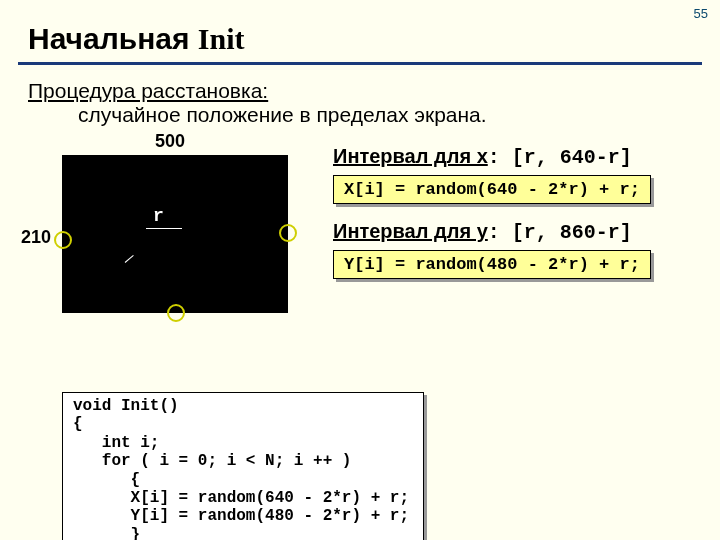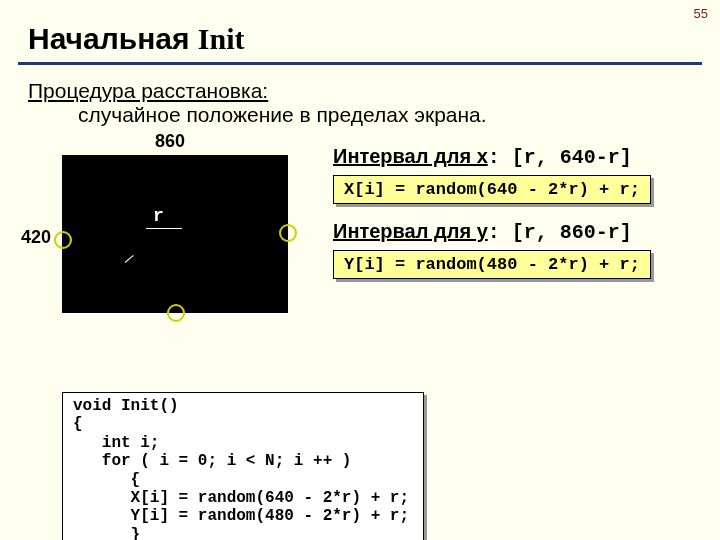--- a/index.html
+++ b/index.html
@@ -9,21 +9,21 @@
     background: #fffff0;
     font-family: Arial, sans-serif;
     color: #000;
     position: relative;
   }
   .page-number {
     position: absolute;
     top: 6px;
     right: 12px;
     font-size: 13px;
-    color: #7f1d1d;
+    color: #0c4a6e;
   }
   .title {
     font-size: 30px;
     font-weight: bold;
     padding: 22px 0 4px 28px;
   }
   .title .mono { font-family: Liberation Serif, serif; }
   .title-underline {
     height: 3px;
     background: #1a3a7a;
@@ -150,22 +150,22 @@
   <span>Начальная </span><span class="mono">Init</span>
 </div>
 <div class="title-underline"></div>
 
 <div class="subtitle">
   <span class="underline">Процедура расстановка:</span>
 </div>
 <div class="subline">случайное положение в пределах экрана.</div>
 
 <div class="content-area">
-  <div class="dim-640">860</div>
-  <div class="dim-480">420</div>
+  <div class="dim-640">500</div>
+  <div class="dim-480">210</div>
 
   <div class="screen-box">
     <div class="r-label">r</div>
     <div class="r-line"></div>
     <div class="r-diag"></div>
     <div class="circle c1"></div>
     <div class="circle c2"></div>
     <div class="circle c3"></div>
   </div>
 

